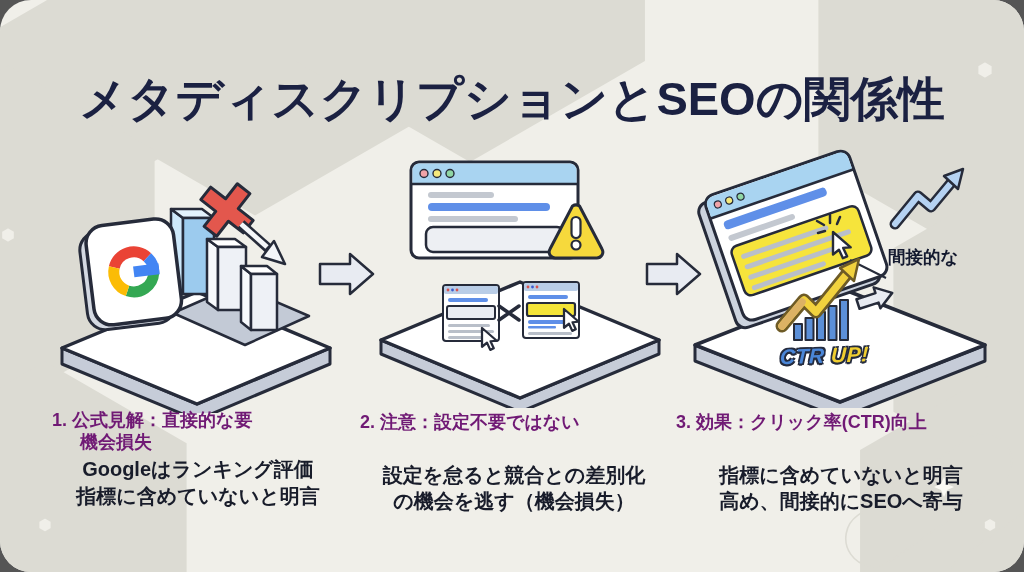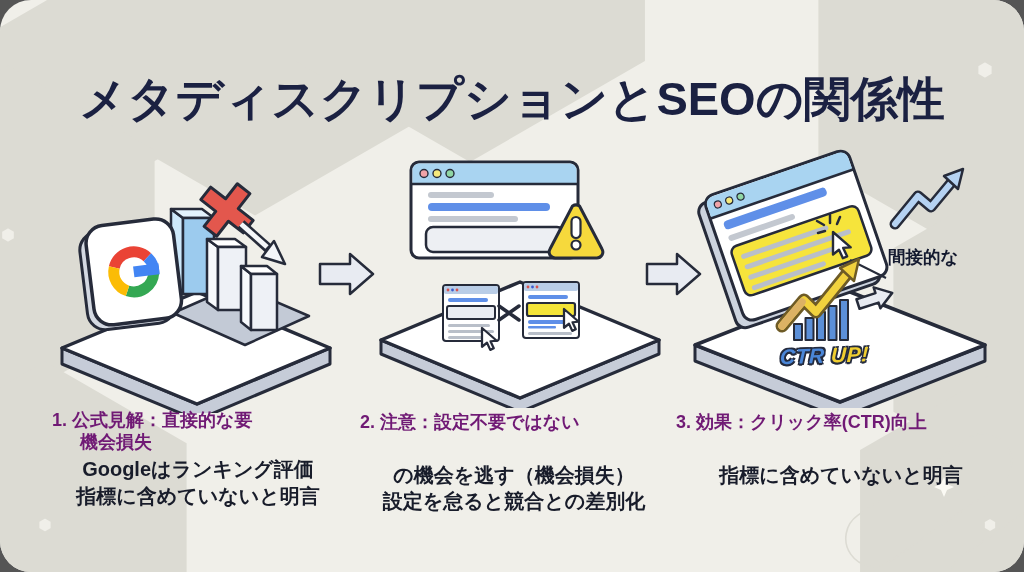--- a/index.html
+++ b/index.html
@@ -252,28 +252,29 @@
       <div>指標に含めていないと明言</div>
     </div>
   </div>
 
   <div class="step step-2">
     <div class="head">
       <div>2. 注意：設定不要ではない</div>
 
     </div>
     <div class="desc">
+      <div>設定を怠ると競合との差別化</div>
       <div>の機会を逃す（機会損失）</div>
-      <div>設定を怠ると競合との差別化</div>
     </div>
   </div>
 
   <div class="step step-3">
     <div class="head">
       <div>3. 効果：クリック率(CTR)向上</div>
 
     </div>
     <div class="desc">
       <div>指標に含めていないと明言</div>
+      <div>高め、間接的にSEOへ寄与</div>
     </div>
   </div>
 
 </div>
 
 </body></html>

